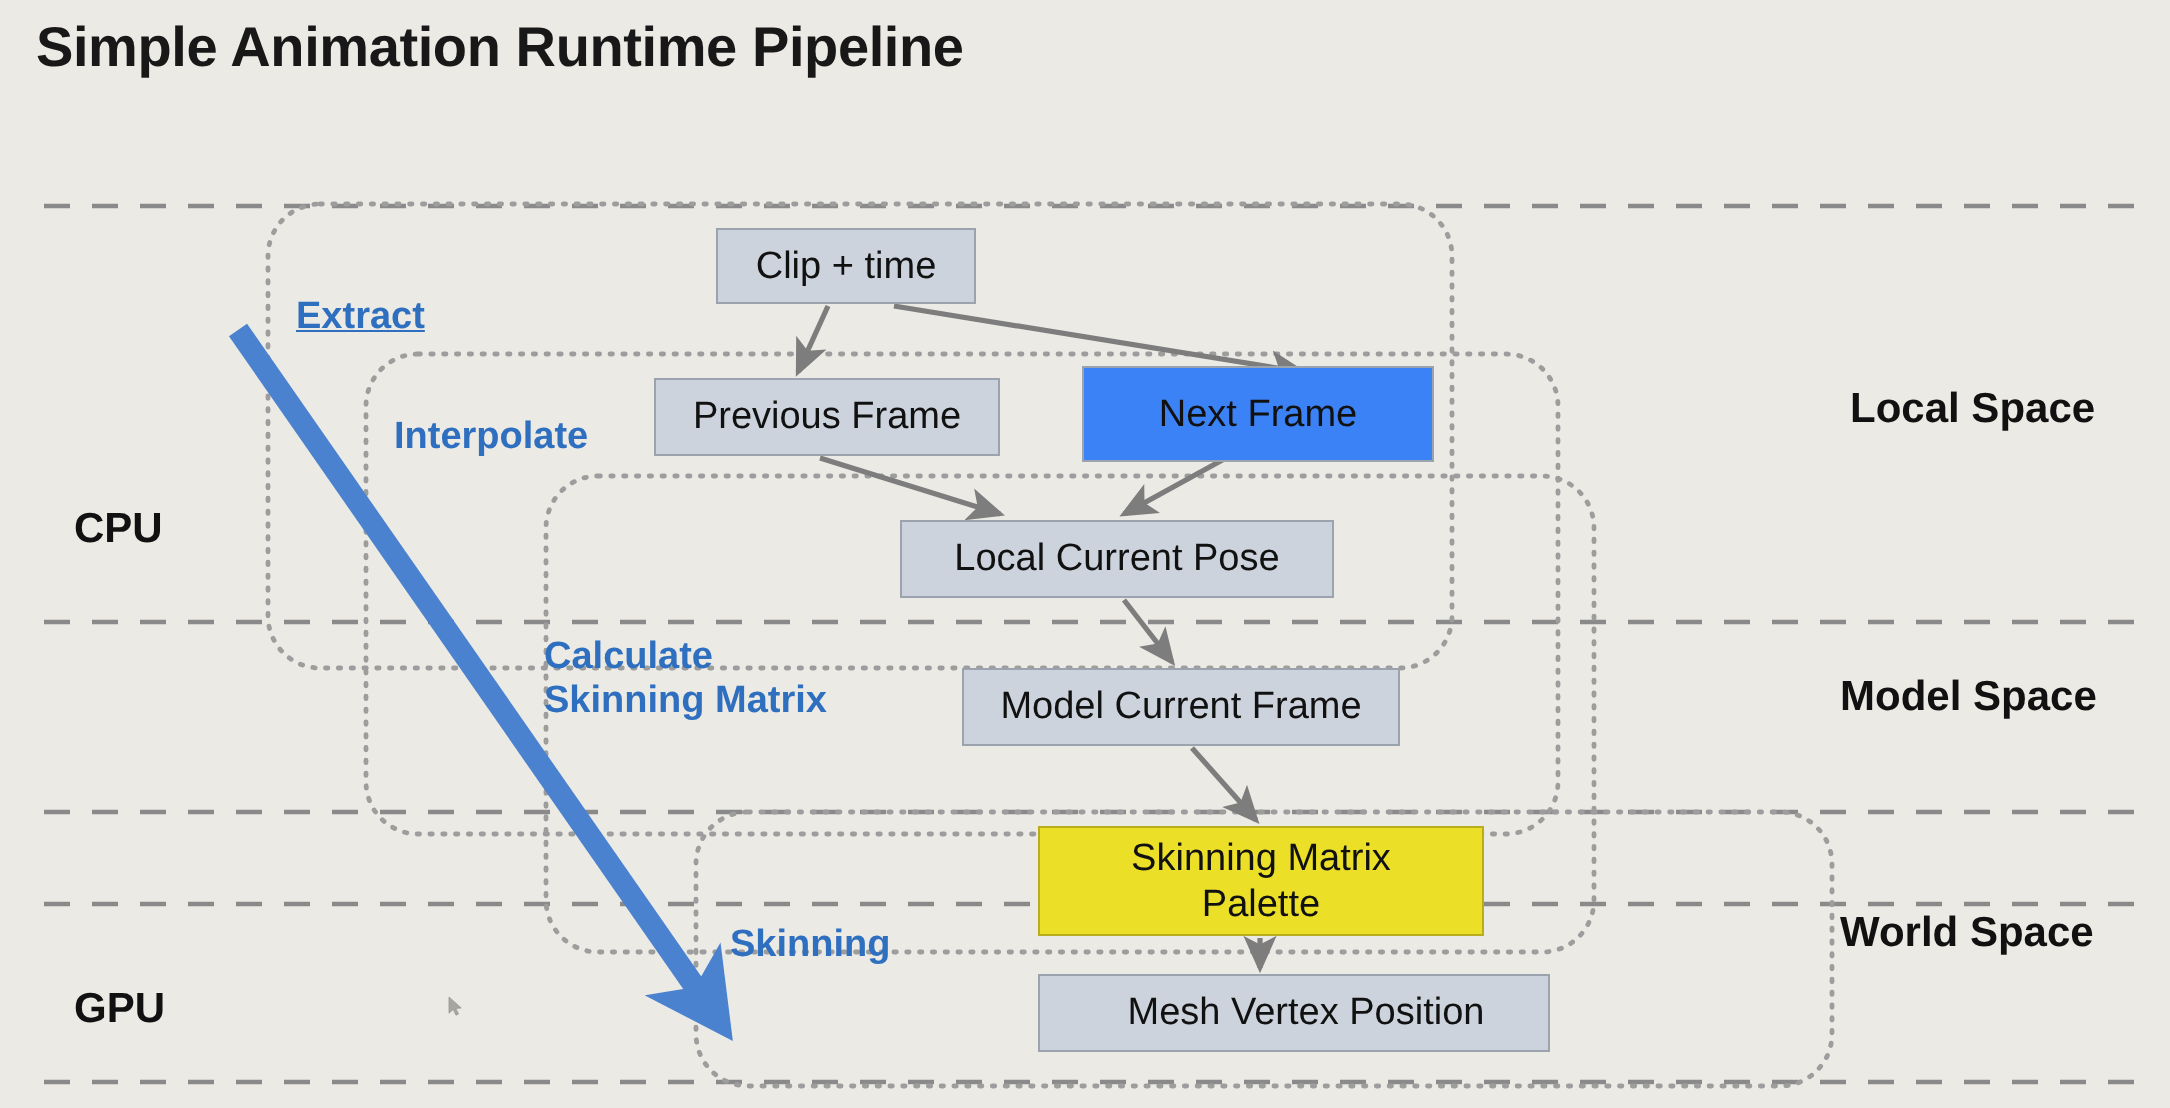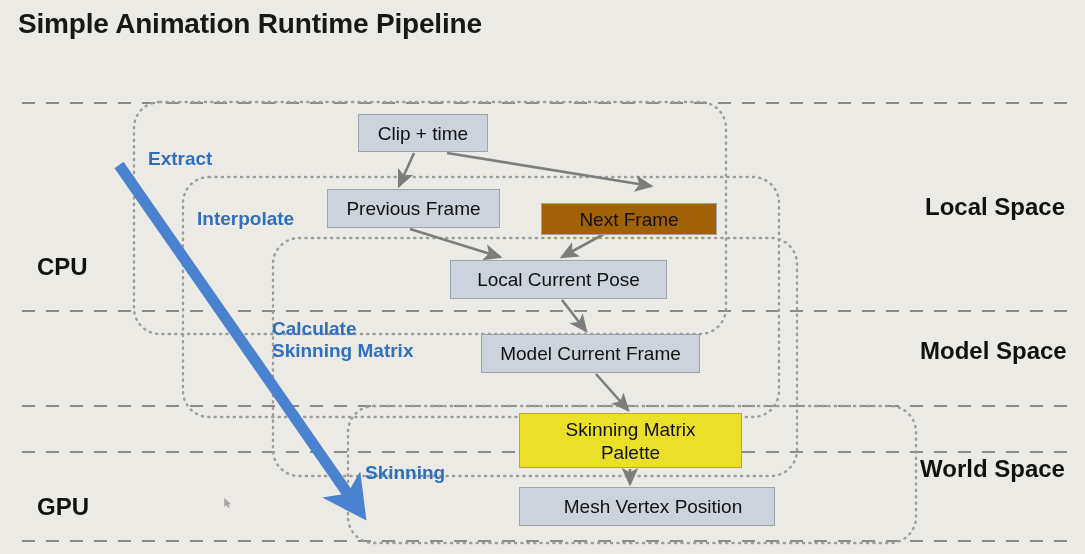--- a/index.html
+++ b/index.html
@@ -73,21 +73,21 @@
     font-weight: bold;
     line-height: 22px;
     white-space: pre-line;
   }
 
   
   .side-label {
     position: absolute;
     z-index: 6;
     color: #111111;
-    font-size: 24px;
+    font-size: 21px;
     font-weight: bold;
     white-space: nowrap;
   }
 
   
   #cursor {
     position: absolute;
     z-index: 9;
     width: 8px;
     height: 10px;
@@ -136,27 +136,27 @@
     </defs>
   <line x1="119" y1="165" x2="357" y2="507" stroke="#4a82cf" stroke-width="11" marker-end="url(#bighead)"></line>
     </svg>
 
   <svg id="cursor" viewBox="0 0 8 10" style="left: 224px; top: 498px;">
     <path d="M0.5,0.5 L0.5,8.6 L2.6,6.7 L4.0,9.6 L5.3,9.0 L3.9,6.2 L6.6,6.0 Z" fill="#555555" stroke="#333333" stroke-width="0.4"></path>
   </svg>
 
 <div class="pbox" style="left: 358px; top: 114px; width: 130px; height: 38px; background: rgb(204, 211, 220); border-color: rgb(154, 163, 174);">Clip + time</div>
     <div class="pbox" style="left: 327px; top: 189px; width: 173px; height: 39px; background: rgb(204, 211, 220); border-color: rgb(154, 163, 174);">Previous Frame</div>
-    <div class="pbox" style="left: 541px; top: 203px; width: 176px; height: 32px; background: #a16207; border-color: rgb(154, 163, 174);">Next Frame</div>
+    <div class="pbox" style="left: 541px; top: 183px; width: 176px; height: 48px; background: #3b82f6; border-color: rgb(154, 163, 174);">Next Frame</div>
     <div class="pbox" style="left: 450px; top: 260px; width: 217px; height: 39px; background: rgb(204, 211, 220); border-color: rgb(154, 163, 174); padding-left: 8px;">Local Current Pose</div>
     <div class="pbox" style="left: 481px; top: 334px; width: 219px; height: 39px; background: rgb(204, 211, 220); border-color: rgb(154, 163, 174);">Model Current Frame</div>
     <div class="pbox highlight" style="left: 519px; top: 413px; width: 223px; height: 55px; background: rgb(236, 223, 40);">Skinning Matrix
 Palette</div>
     <div class="pbox" style="left: 519px; top: 487px; width: 256px; height: 39px; background: rgb(204, 211, 220); border-color: rgb(154, 163, 174); padding-left: 20px;">Mesh Vertex Position</div>
-    <div class="stage-label" style="left: 148px; top: 148px; color: rgb(47, 111, 192);">Extract</div>
+    <div class="stage-label" style="left: 148px; top: 148px; color: rgb(47, 111, 192); text-decoration: underline;">Extract</div>
     <div class="stage-label" style="left: 197px; top: 208px; color: rgb(47, 111, 192); text-align: right;">Interpolate</div>
     <div class="stage-label" style="left: 272px; top: 318px; color: rgb(47, 111, 192);">Calculate
 Skinning Matrix</div>
     <div class="stage-label" style="left: 365px; top: 462px; color: rgb(47, 111, 192);">Skinning</div>
     <div class="side-label" style="left: 37px; top: 253px; color: rgb(17, 17, 17);">CPU</div>
     <div class="side-label" style="left: 37px; top: 493px; color: rgb(17, 17, 17);">GPU</div>
     <div class="side-label" style="left: 925px; top: 193px; color: rgb(17, 17, 17);">Local Space</div>
     <div class="side-label" style="left: 920px; top: 455px; color: rgb(17, 17, 17);">World Space</div>
     <div class="side-label" style="left: 920px; top: 337px; color: rgb(17, 17, 17);">Model Space</div>
   </div>

